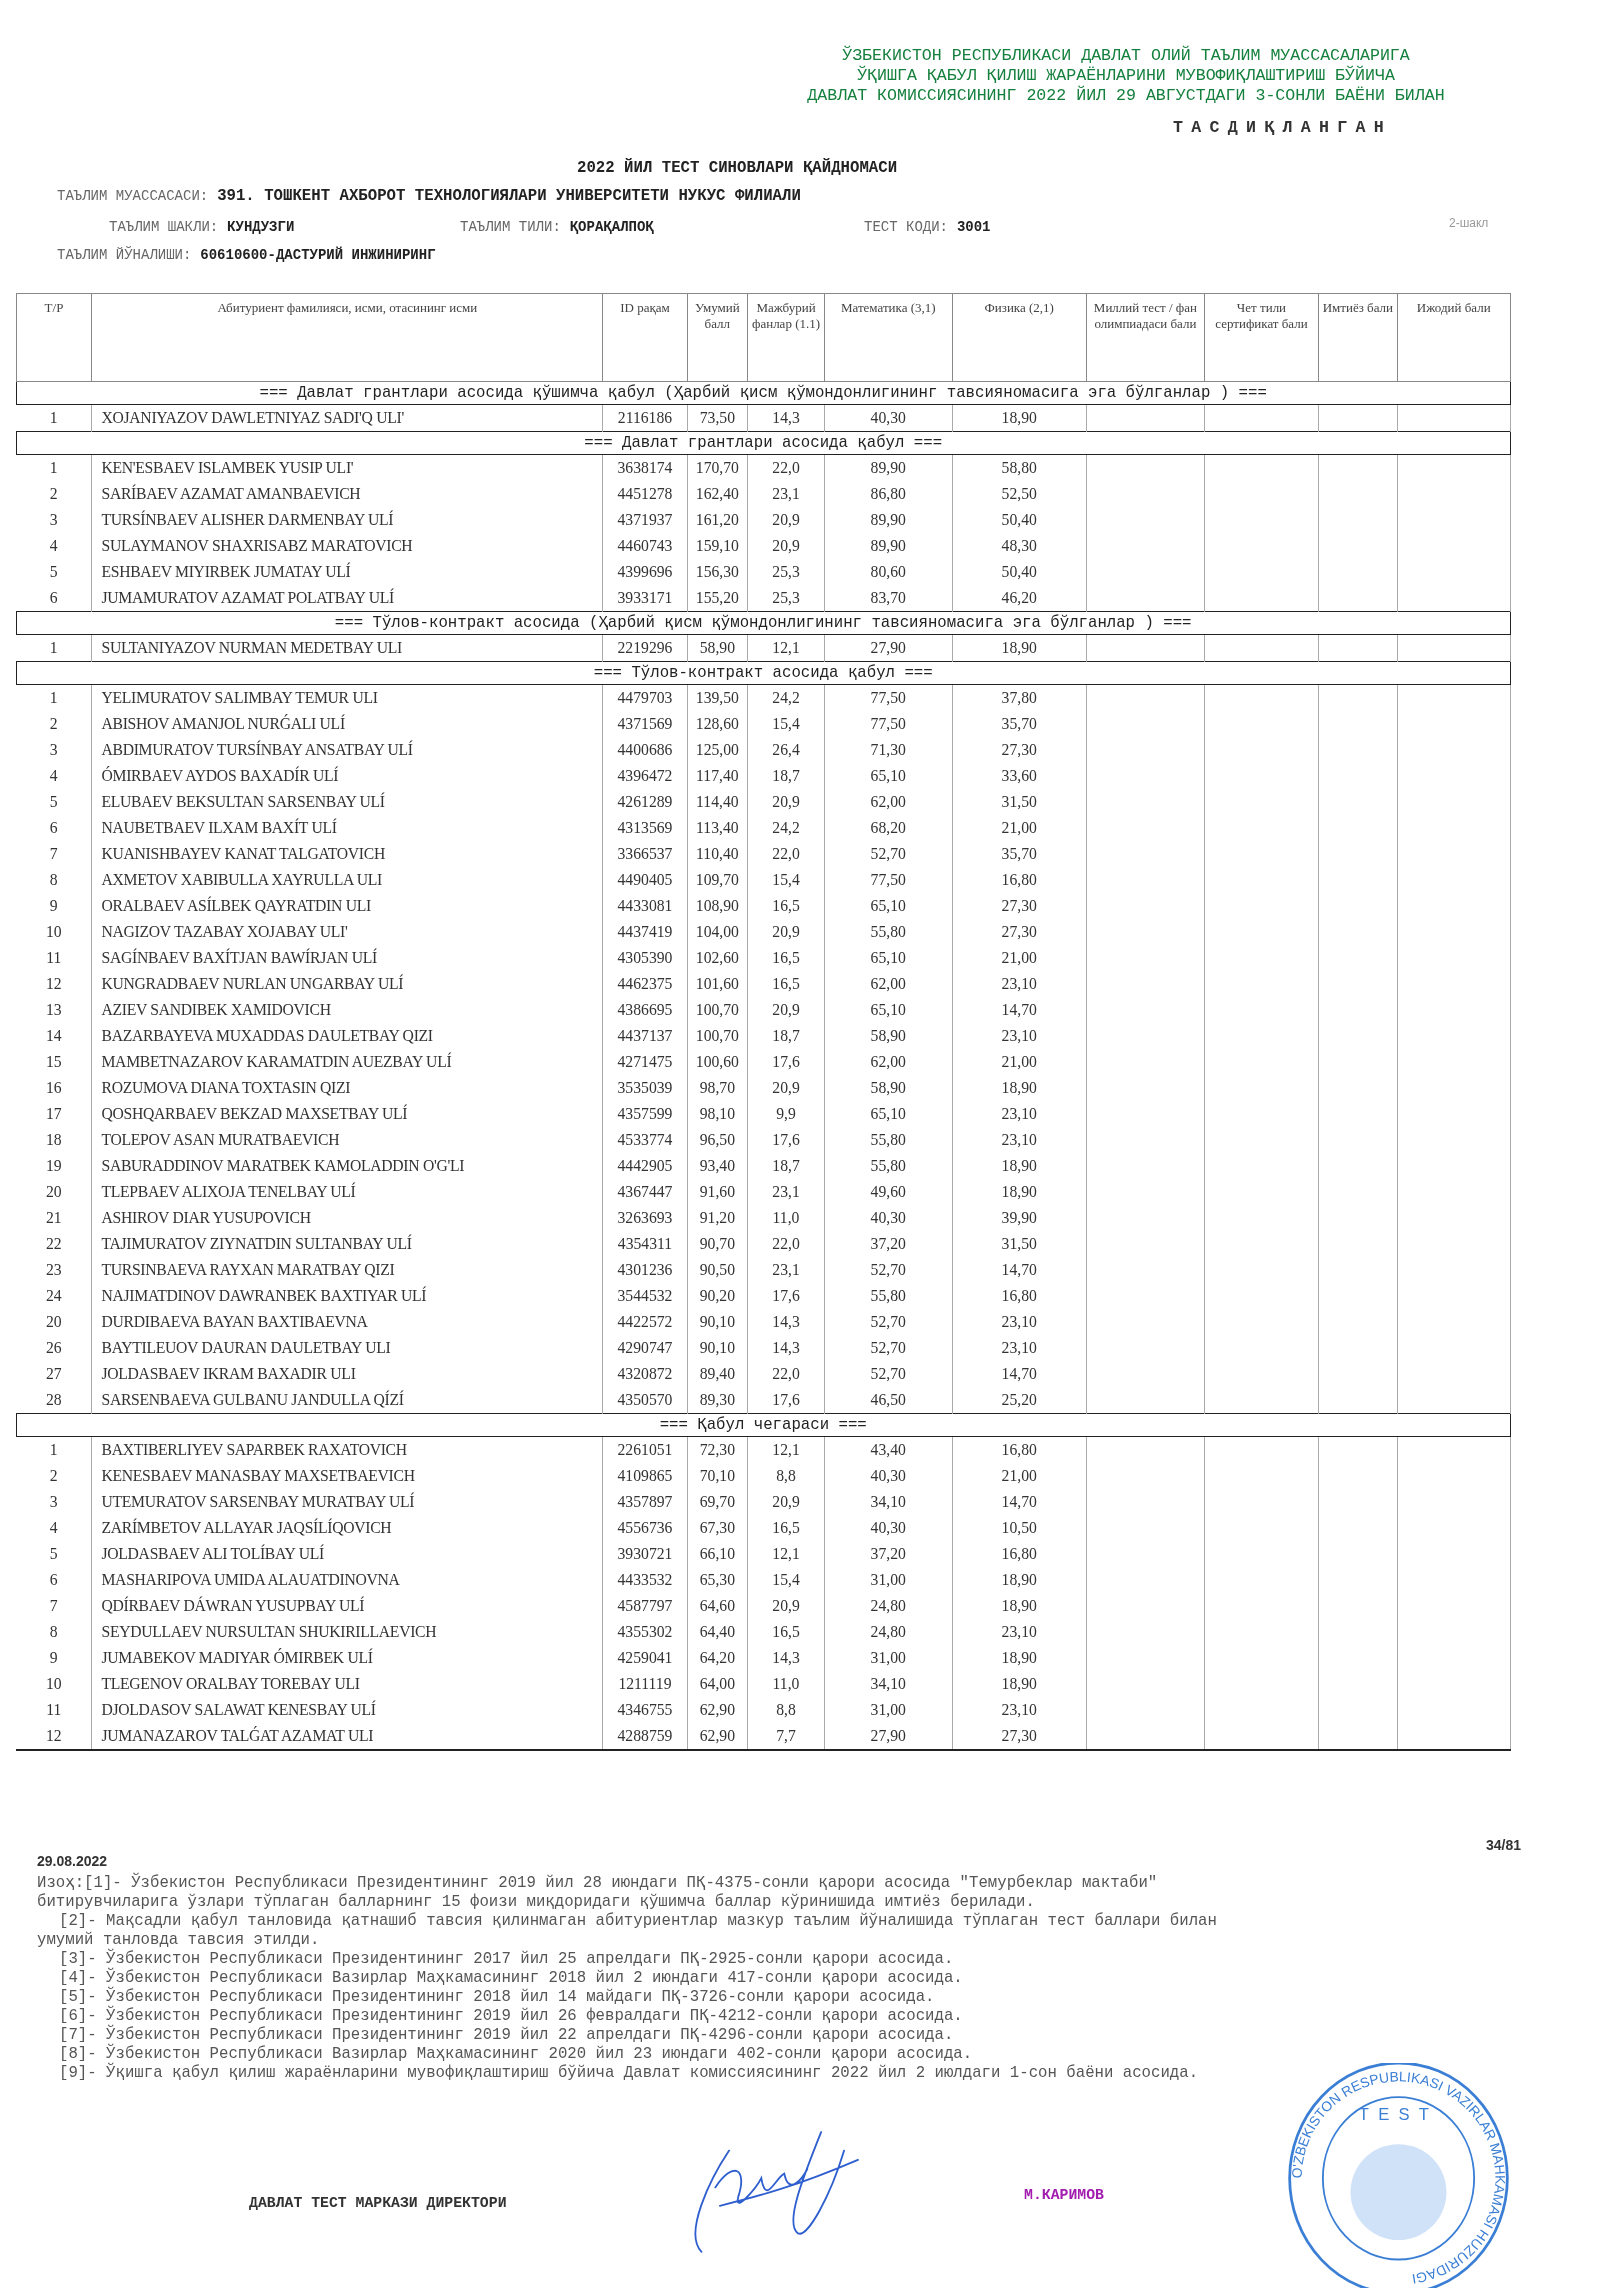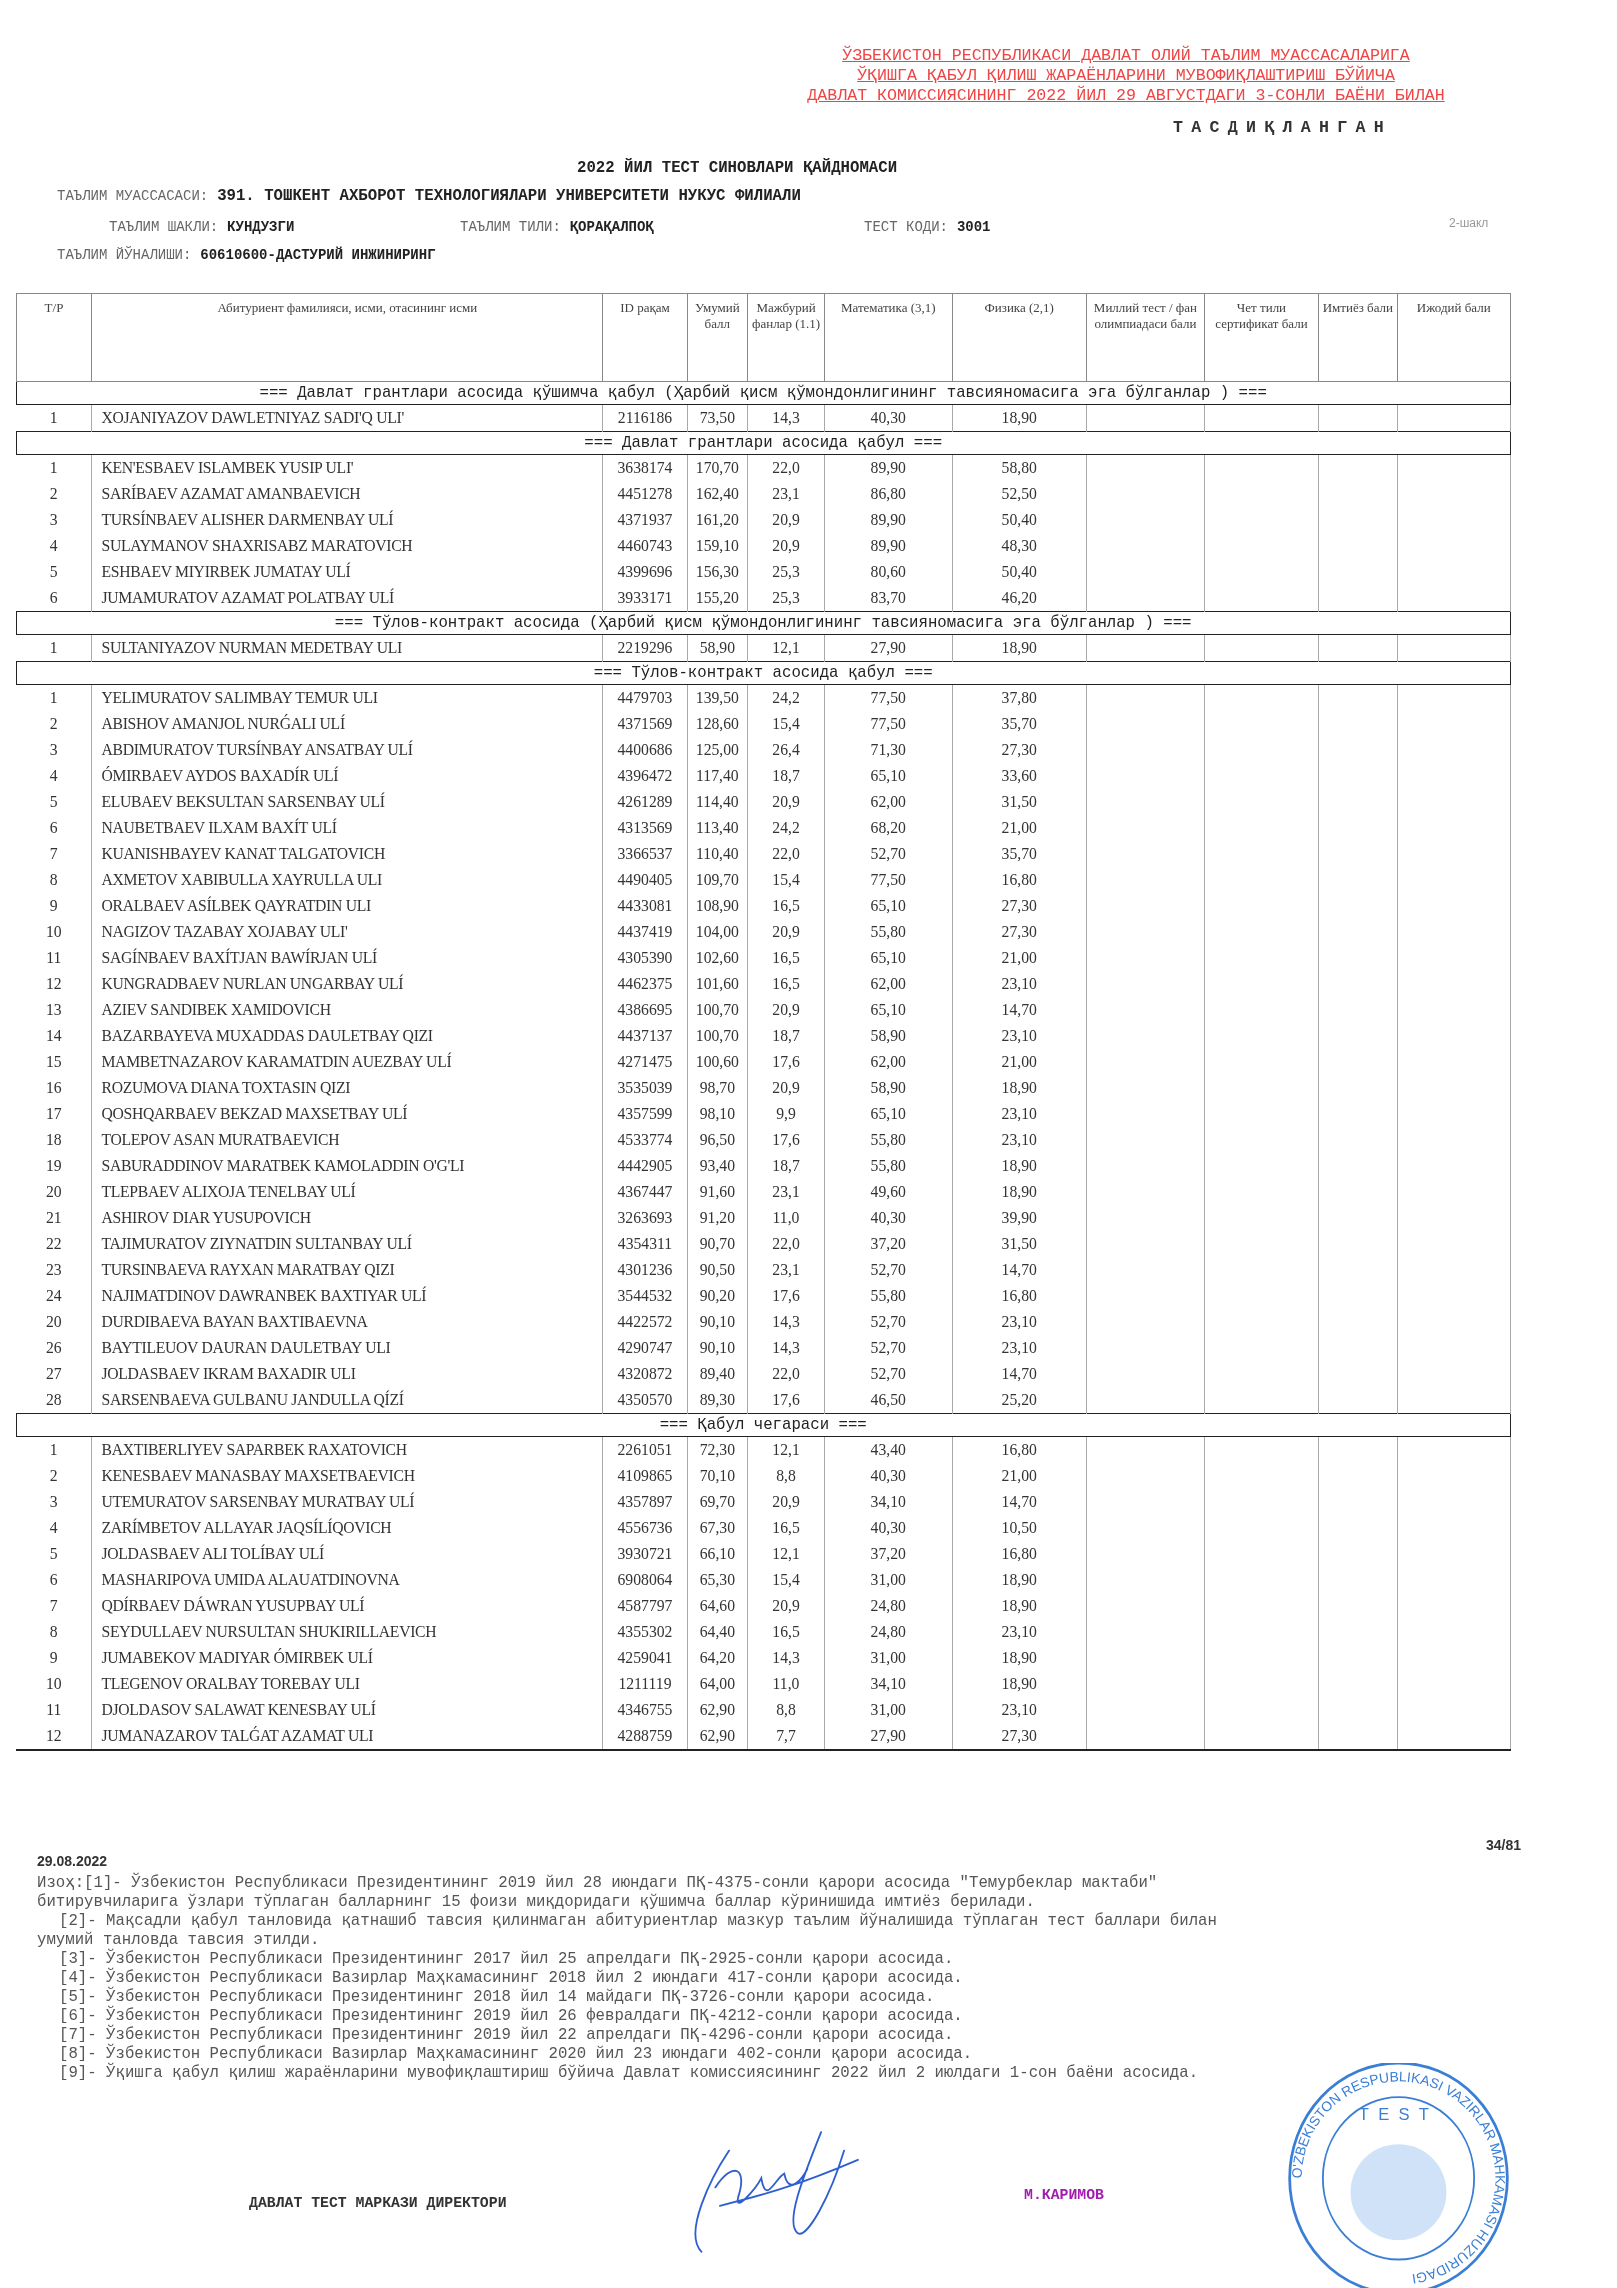--- a/index.html
+++ b/index.html
@@ -1,20 +1,20 @@
 <!DOCTYPE html>
 <html style="font-size:14.8px"><head>
 <meta charset="utf-8">
 <style>
   html, body { margin:0; padding:0; background:#ffffff; }
   body { width:1618px; height:2289px; position:relative; overflow:hidden; color:#222; }
   .mono { font-family: "Liberation Mono", "DejaVu Sans Mono", monospace; }
   .sans { font-family: "Liberation Sans", "DejaVu Sans", sans-serif; }
 
-  #approval { position:absolute; left:757px; top:46px; width:738px; text-align:center; color:#ef4444; font-size:16.6px; line-height:20px;text-decoration:underline; }
+  #approval { position:absolute; left:757px; top:46px; width:738px; text-align:center; color:#15803d; font-size:16.6px; line-height:20px; }
   #approved { position:absolute; left:1173px; top:118px; font-size:16.6px; font-weight:bold; letter-spacing:8.3px; color:#333;text-align:center; }
 
   #title { position:absolute; left:577px; top:159px; font-size:15.7px; font-weight:bold; color:#222; }
   .meta-label { color:#666; font-size:14px; }
   .meta-val { color:#222; font-size:14px; font-weight:bold; }
   #row-inst { position:absolute; left:57px; top:187px; }
   #row-inst .meta-val { font-size:15.7px; }
   #row-form { position:absolute; left:109px; top:219px; width:923px; }
   #row-form > span { position:absolute; white-space:nowrap; }
   #row-dir { position:absolute; left:57px; top:247px; }
@@ -647,21 +647,21 @@
         <td class="c">37,20</td>
         <td class="c">16,80</td>
         <td></td>
         <td></td>
         <td></td>
         <td></td>
       </tr>
       <tr>
         <td class="n">6</td>
         <td class="name">MASHARIPOVA UMIDA ALAUATDINOVNA</td>
-        <td class="id">6908064</td>
+        <td class="id">4433532</td>
         <td class="c">65,30</td>
         <td class="c">15,4</td>
         <td class="c">31,00</td>
         <td class="c">18,90</td>
         <td></td>
         <td></td>
         <td></td>
         <td></td>
       </tr>
       <tr>

